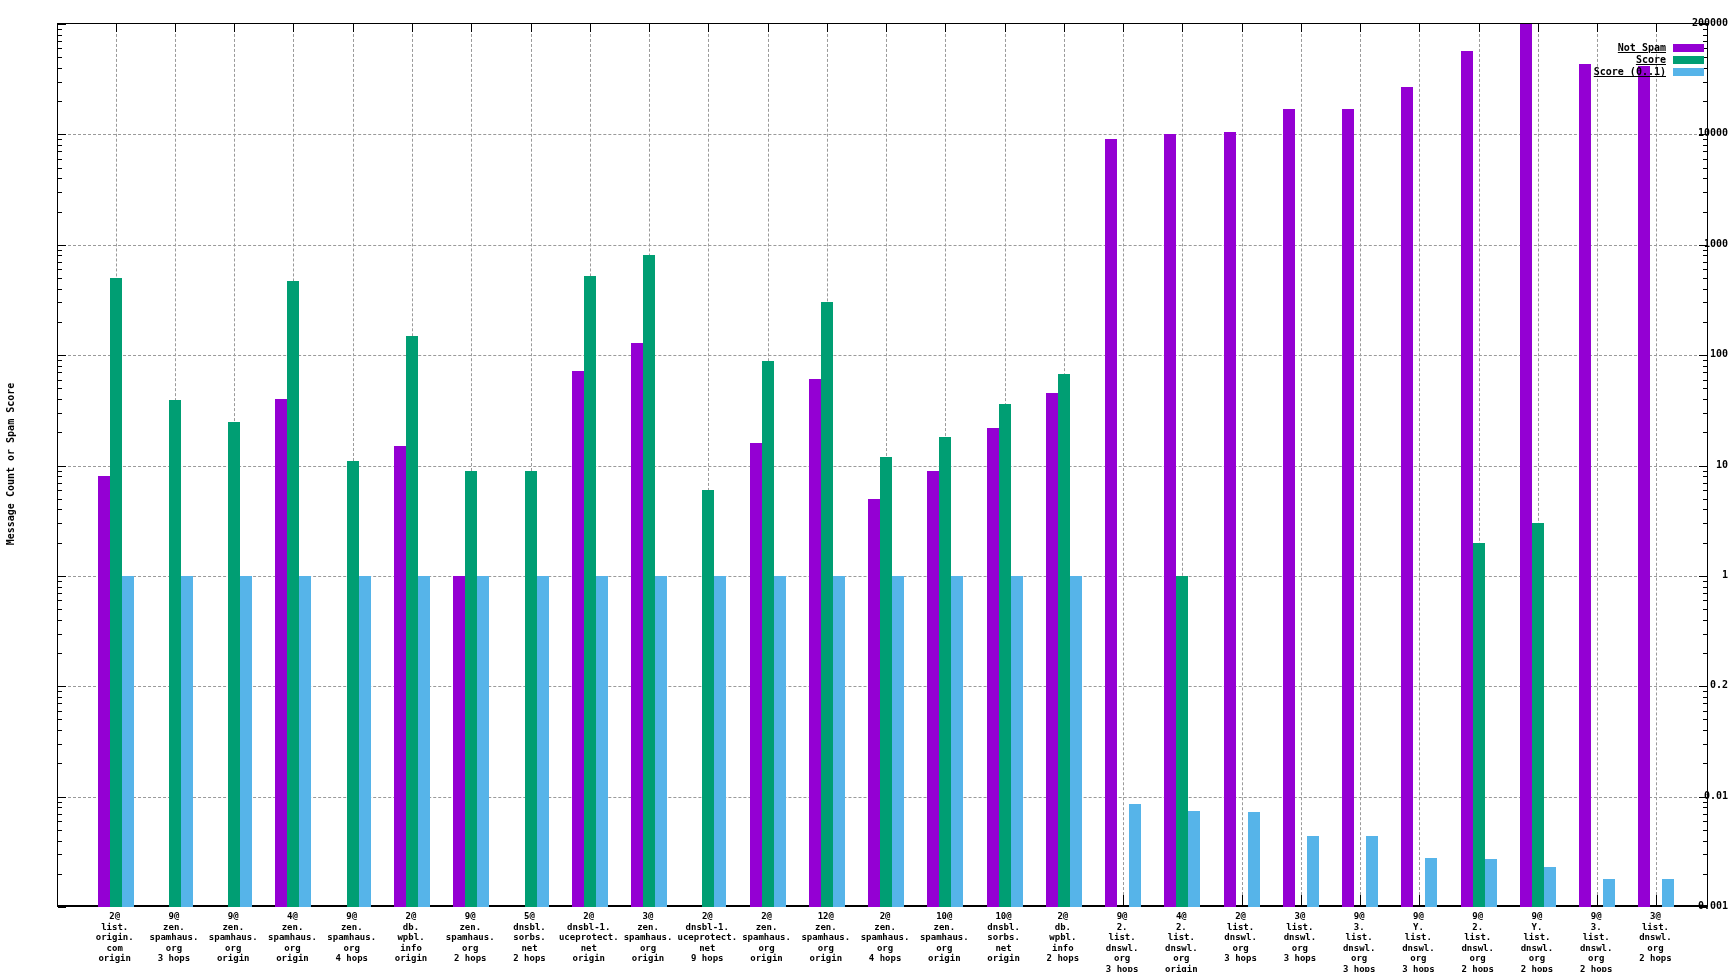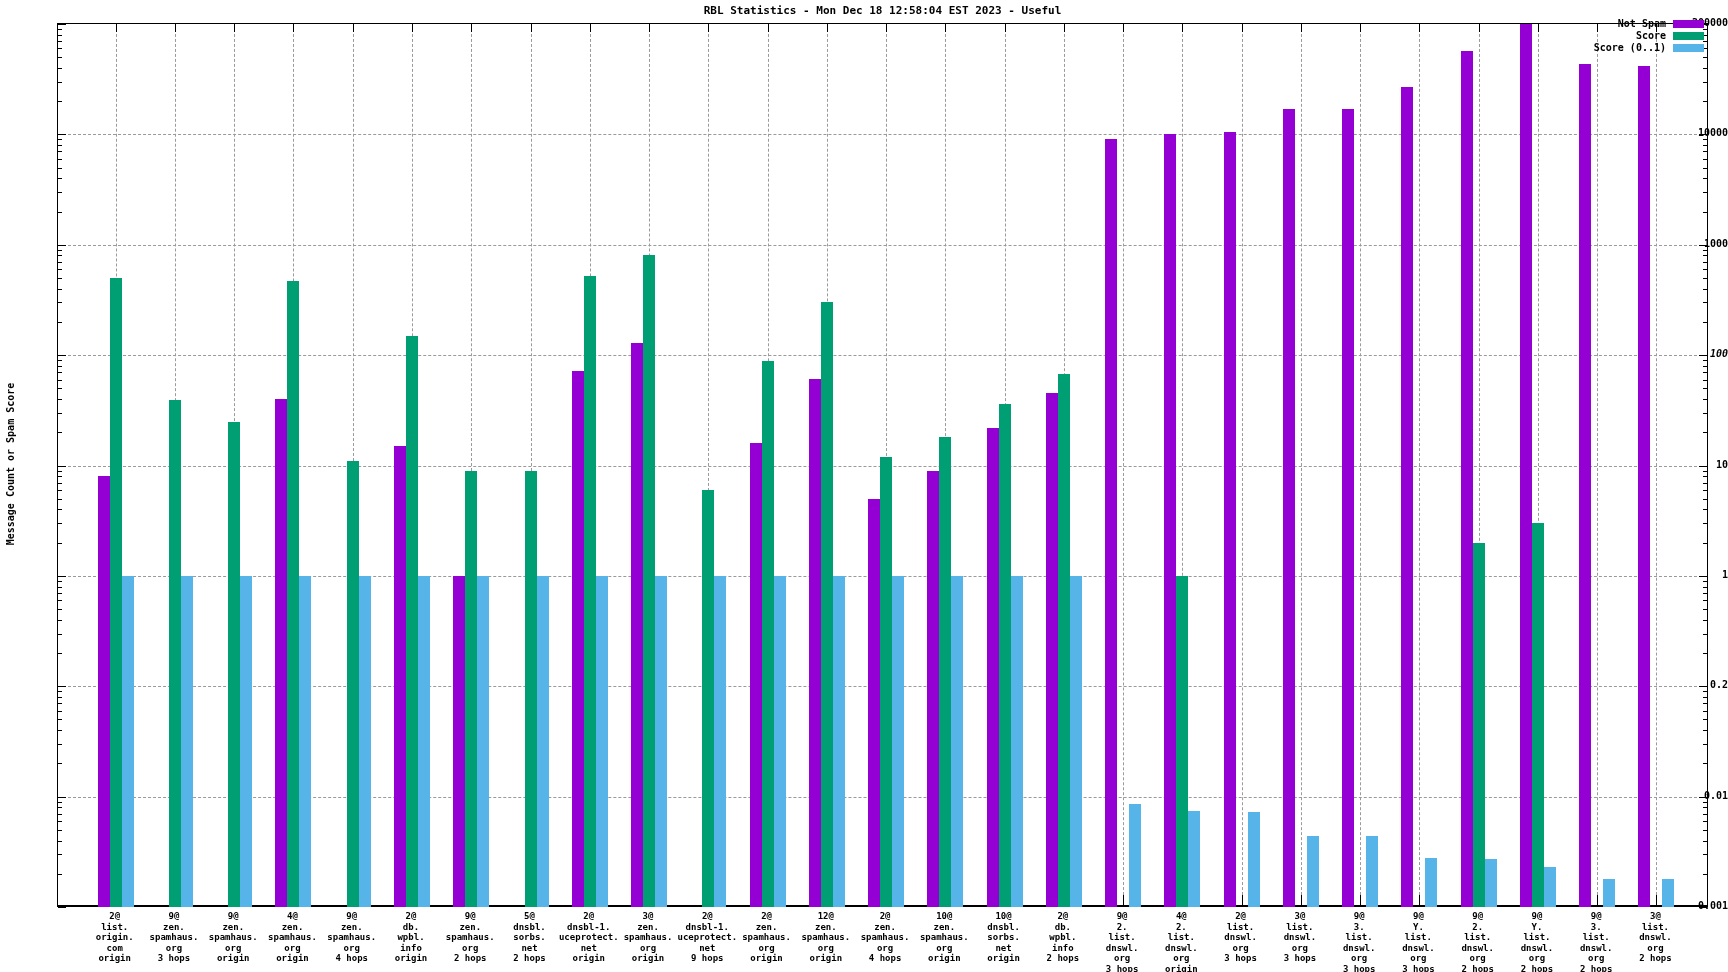--- a/index.html
+++ b/index.html
@@ -13,30 +13,29 @@
         border:1px solid #000;border-bottom:2px solid #000;box-sizing:border-box;}
   .hgrid{position:absolute;left:0;right:0;height:0;border-top:1px dashed #9a9a9a;}
   .vgrid{position:absolute;top:0;bottom:0;width:0;border-left:1px dashed #9a9a9a;}
   .tick{position:absolute;background:#000;}
   .bar{position:absolute;}
   .ytick-label{position:absolute;right:0;width:50px;text-align:right;
         font-size:10px;font-weight:700;line-height:12px;}
   .xlabel{position:absolute;width:72px;text-align:center;font-size:9px;
         font-weight:700;line-height:10.5px;}
   .xlabel span{display:block;}
-  #legend{position:absolute;top:18px;right:24px;}
+  #legend{position:absolute;top:42px;right:24px;text-decoration:underline;}
   .legend-row{display:flex;align-items:center;justify-content:flex-end;
         height:11.5px;margin-bottom:0.5px;font-size:10px;font-weight:700;}
   .legend-swatch{width:31px;height:8px;margin-left:7px;}
 </style>
 </head>
 <body>
 
 <div id="page">
-  <div id="chart-title">RBL Statistics - Mon Dec 18 12:58:04 EST 2023 - Useful</div>
   <div id="y-axis-title">Message Count or Spam Score</div>
   <div id="plot">
       <div class="tick" style="left: 0px; top: 0px; width: 8px; height: 1px;"></div>
       <div class="tick" style="left: 1641px; top: 0px; width: 8px; height: 1px;"></div>
       <div class="hgrid" style="top: 110.375px;"></div>
       <div class="tick" style="left: 0px; top: 110.375px; width: 8px; height: 1px;"></div>
       <div class="tick" style="left: 1641px; top: 110.375px; width: 8px; height: 1px;"></div>
       <div class="hgrid" style="top: 220.75px;"></div>
       <div class="tick" style="left: 0px; top: 220.75px; width: 8px; height: 1px;"></div>
       <div class="tick" style="left: 1641px; top: 220.75px; width: 8px; height: 1px;"></div>
@@ -333,21 +332,21 @@
       <div class="bar" style="left: 1367.42px; width: 12px; top: 833.645px; height: 49.3551px; background: rgb(86, 180, 233);"></div>
       <div class="bar" style="left: 1426.68px; width: 12px; top: 835.388px; height: 47.6118px; background: rgb(86, 180, 233);"></div>
       <div class="bar" style="left: 1485.94px; width: 12px; top: 843.074px; height: 39.9257px; background: rgb(86, 180, 233);"></div>
       <div class="bar" style="left: 1545.2px; width: 12px; top: 854.824px; height: 28.1757px; background: rgb(86, 180, 233);"></div>
       <div class="bar" style="left: 1604.46px; width: 12px; top: 854.824px; height: 28.1757px; background: rgb(86, 180, 233);"></div>
     </div>
   <div id="ylabels">
       <div class="ytick-label" style="top: 17px;">200000</div>
       <div class="ytick-label" style="top: 127.375px;">10000</div>
       <div class="ytick-label" style="top: 237.75px;">1000</div>
-      <div class="ytick-label" style="top: 348.125px; font-style: italic;">100</div>
+      <div class="ytick-label" style="top: 348.125px;">100</div>
       <div class="ytick-label" style="top: 458.5px;">10</div>
       <div class="ytick-label" style="top: 568.875px;">1</div>
       <div class="ytick-label" style="top: 679.25px;">0.2</div>
       <div class="ytick-label" style="top: 789.625px;">0.01</div>
       <div class="ytick-label" style="top: 900px;">0.001</div>
     </div>
   <div id="xlabels">
       <div class="xlabel" style="left: 78.7px; top: 911px;">
         <span>2@</span>
         <span>list.</span>

